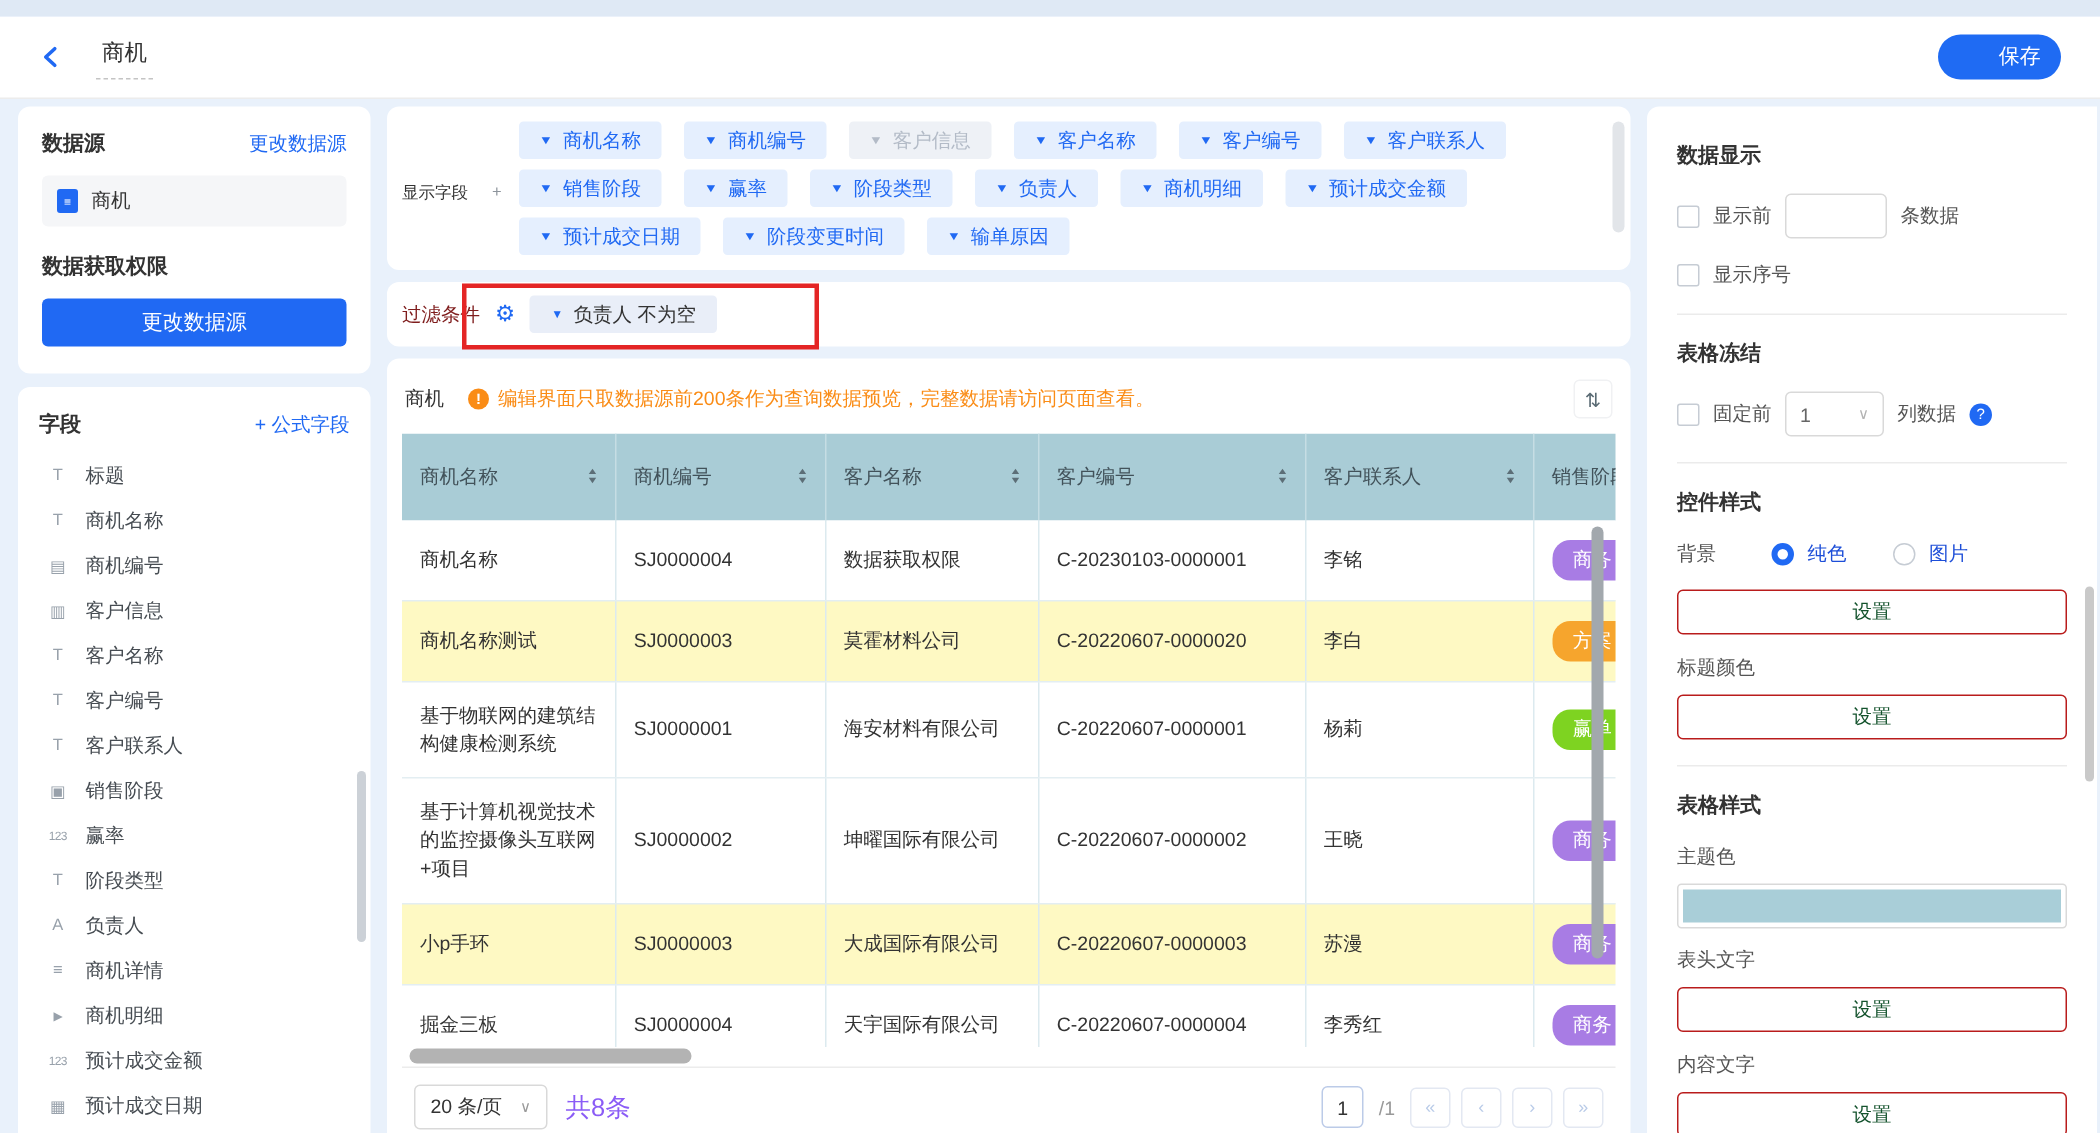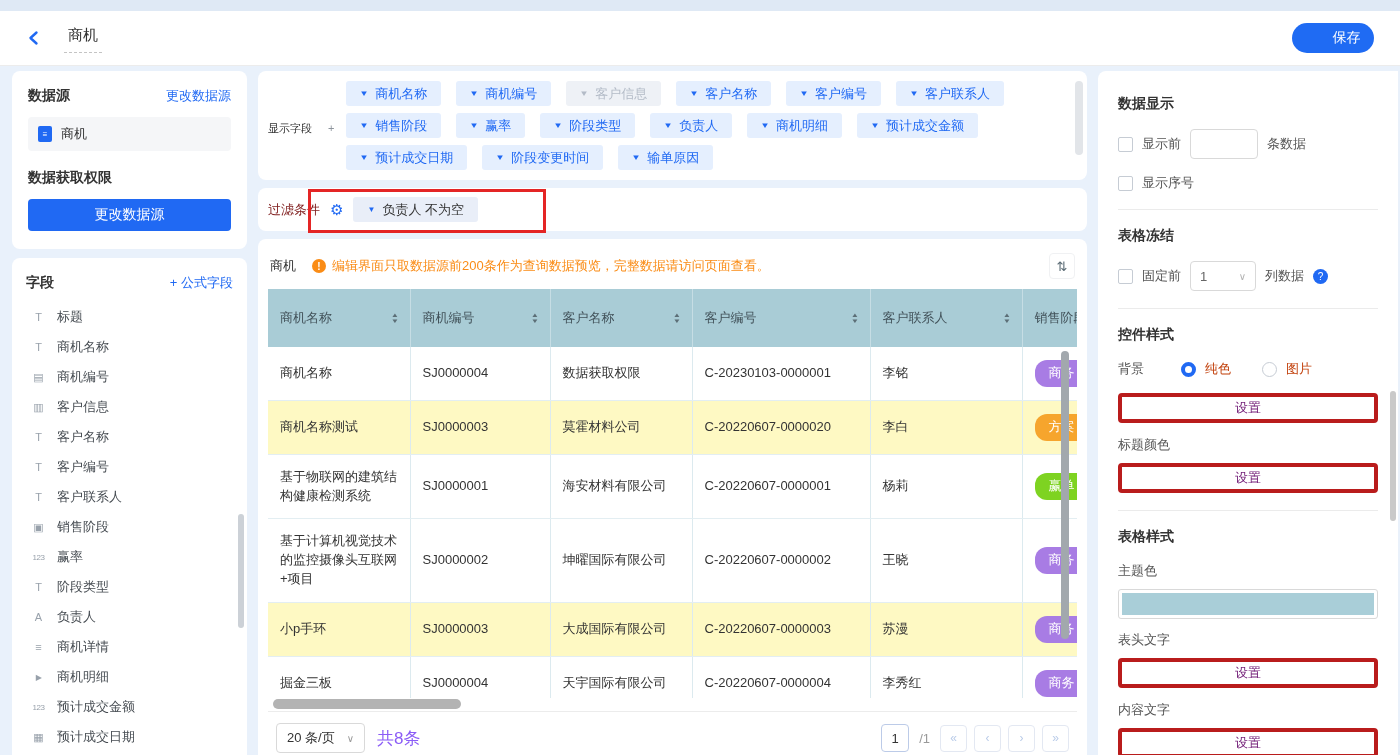--- a/index.html
+++ b/index.html
@@ -103,24 +103,24 @@
   .mini-input { width:68px; height:30px; border:1px solid #d9d9d9; border-radius:4px; background:#fff;
                 font-family:inherit; font-size:13px; padding:0 8px; }
   .mini-select { width:66px; height:30px; border:1px solid #d9d9d9; border-radius:4px; display:flex;
                  align-items:center; padding:0 9px; color:#666; cursor:pointer; }
   .mini-select .caret { margin-left:auto; color:#b3b3b3; font-size:10px; }
   .help-icon { width:15px; height:15px; border-radius:50%; background:#2069f3; color:#fff; font-size:10px;
                display:flex; align-items:center; justify-content:center; cursor:pointer; }
   .divider { height:1px; background:#ebebeb; margin:17px 0; }
   .radio { width:15px; height:15px; border-radius:50%; border:1px solid #c6ccd4; background:#fff; flex:none; cursor:pointer; }
   .radio.on { border:4.5px solid #2069f3; }
-  .radio-label { margin-right:22px; color:#c2410c; }
+  .radio-label { margin-right:22px; color:#1d4ed8; }
   .sub-label { font-size:13px; color:#555; margin-bottom:9px; }
-  .btn-outline { width:100%; height:30px; border:4px solid #b91c1c; border-radius:4px; background:#fff;
-                 font-size:13px; color:#701a75; font-family:inherit; cursor:pointer; margin-bottom:13px; display:block; }
+  .btn-outline { width:100%; height:30px; border:1px solid #b91c1c; border-radius:4px; background:#fff;
+                 font-size:13px; color:#14532d; font-family:inherit; cursor:pointer; margin-bottom:13px; display:block; }
   .swatch-outer { border:1px solid #d9d9d9; border-radius:3px; height:30px; padding:3px; margin-bottom:12px; cursor:pointer; }
   .swatch-inner { width:100%; height:100%; }
   .rp-scroll { position:absolute; right:2px; top:320px; width:6px; height:130px; background:#c9c9c9; border-radius:3px; }
   .bg-row-label { width:54px; }
 </style>
 </head>
 <body>
 
 <div class="app">
 

